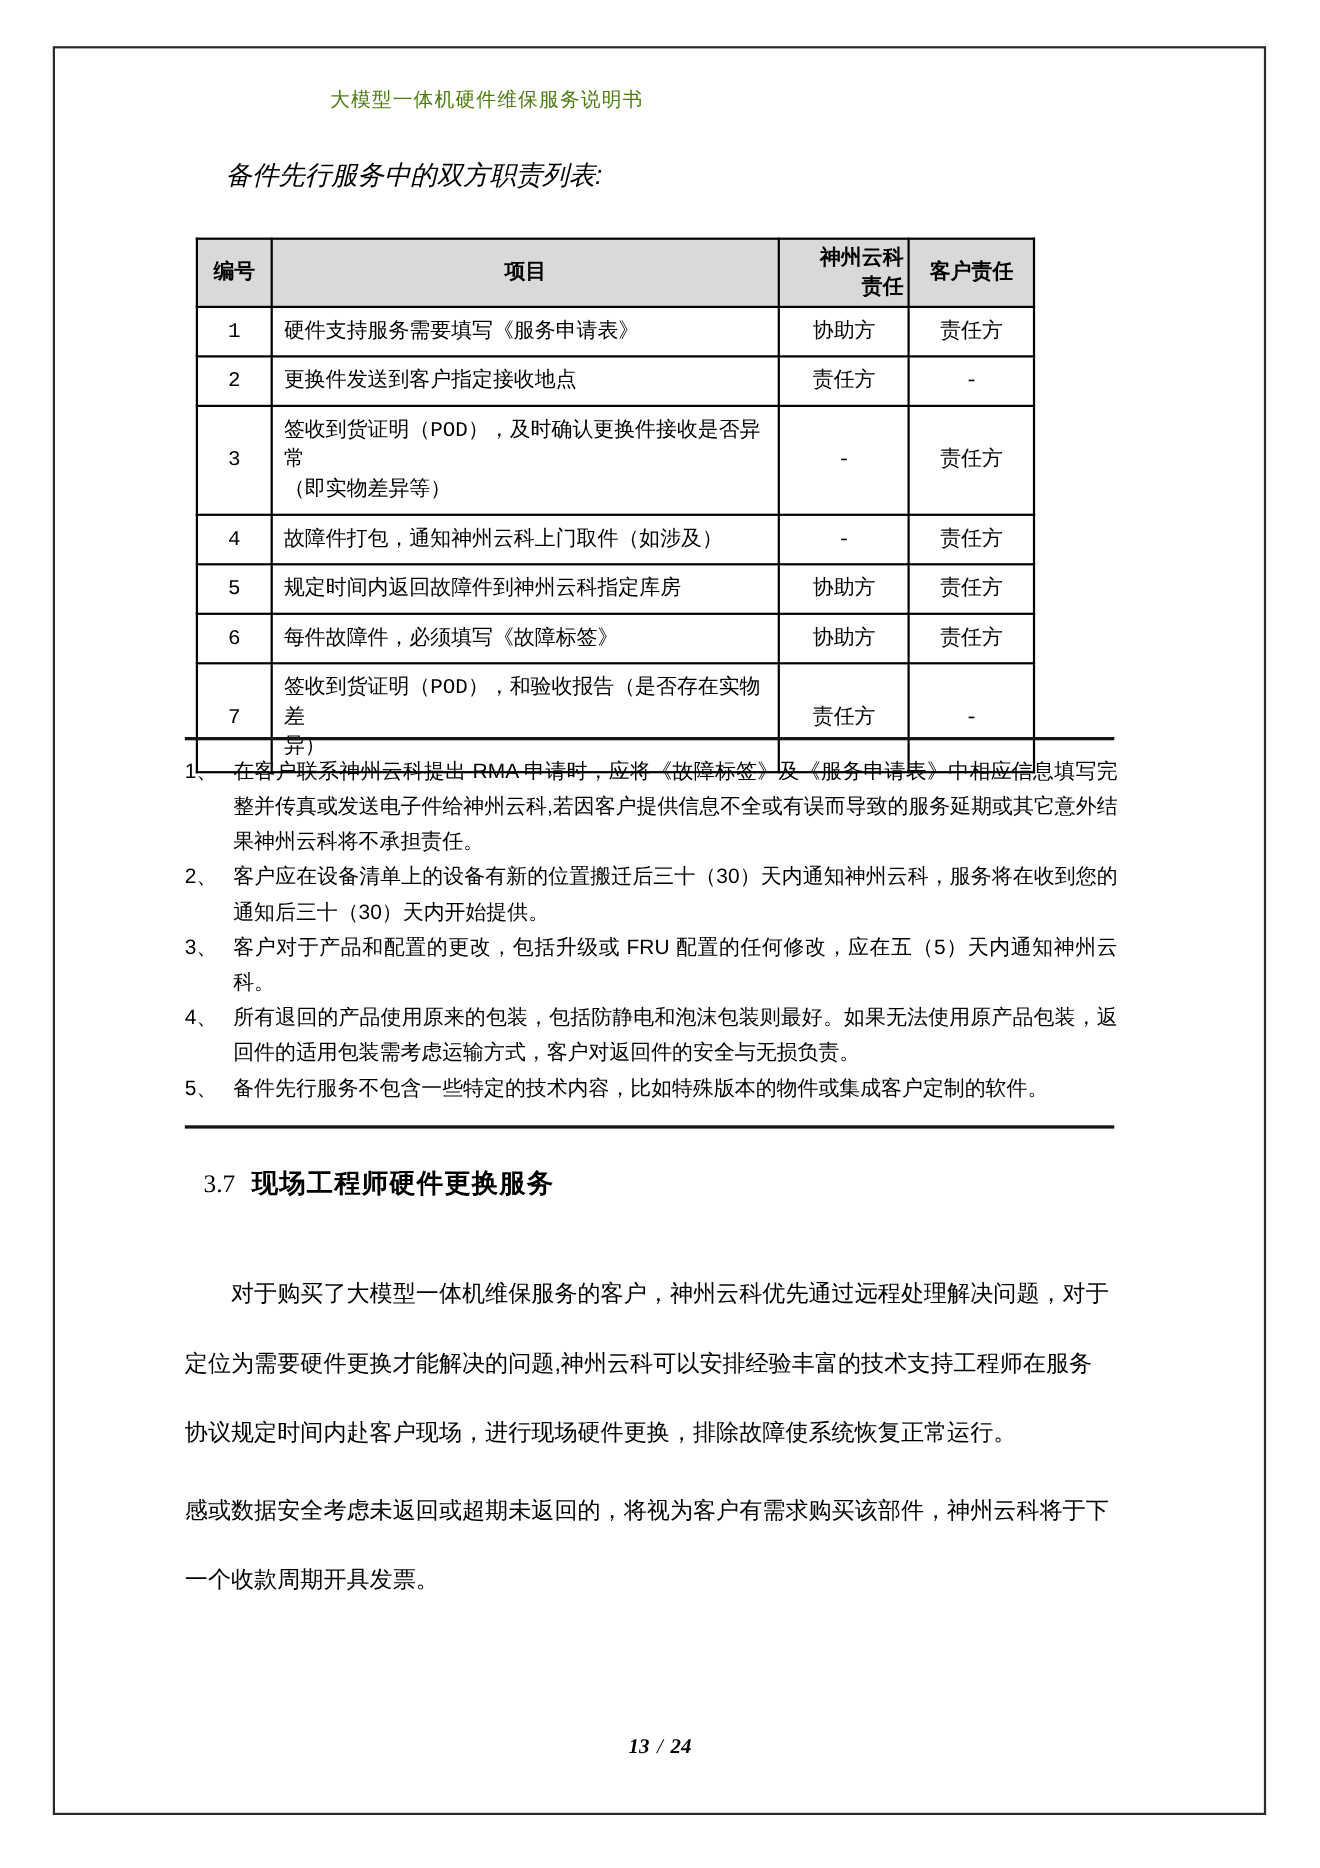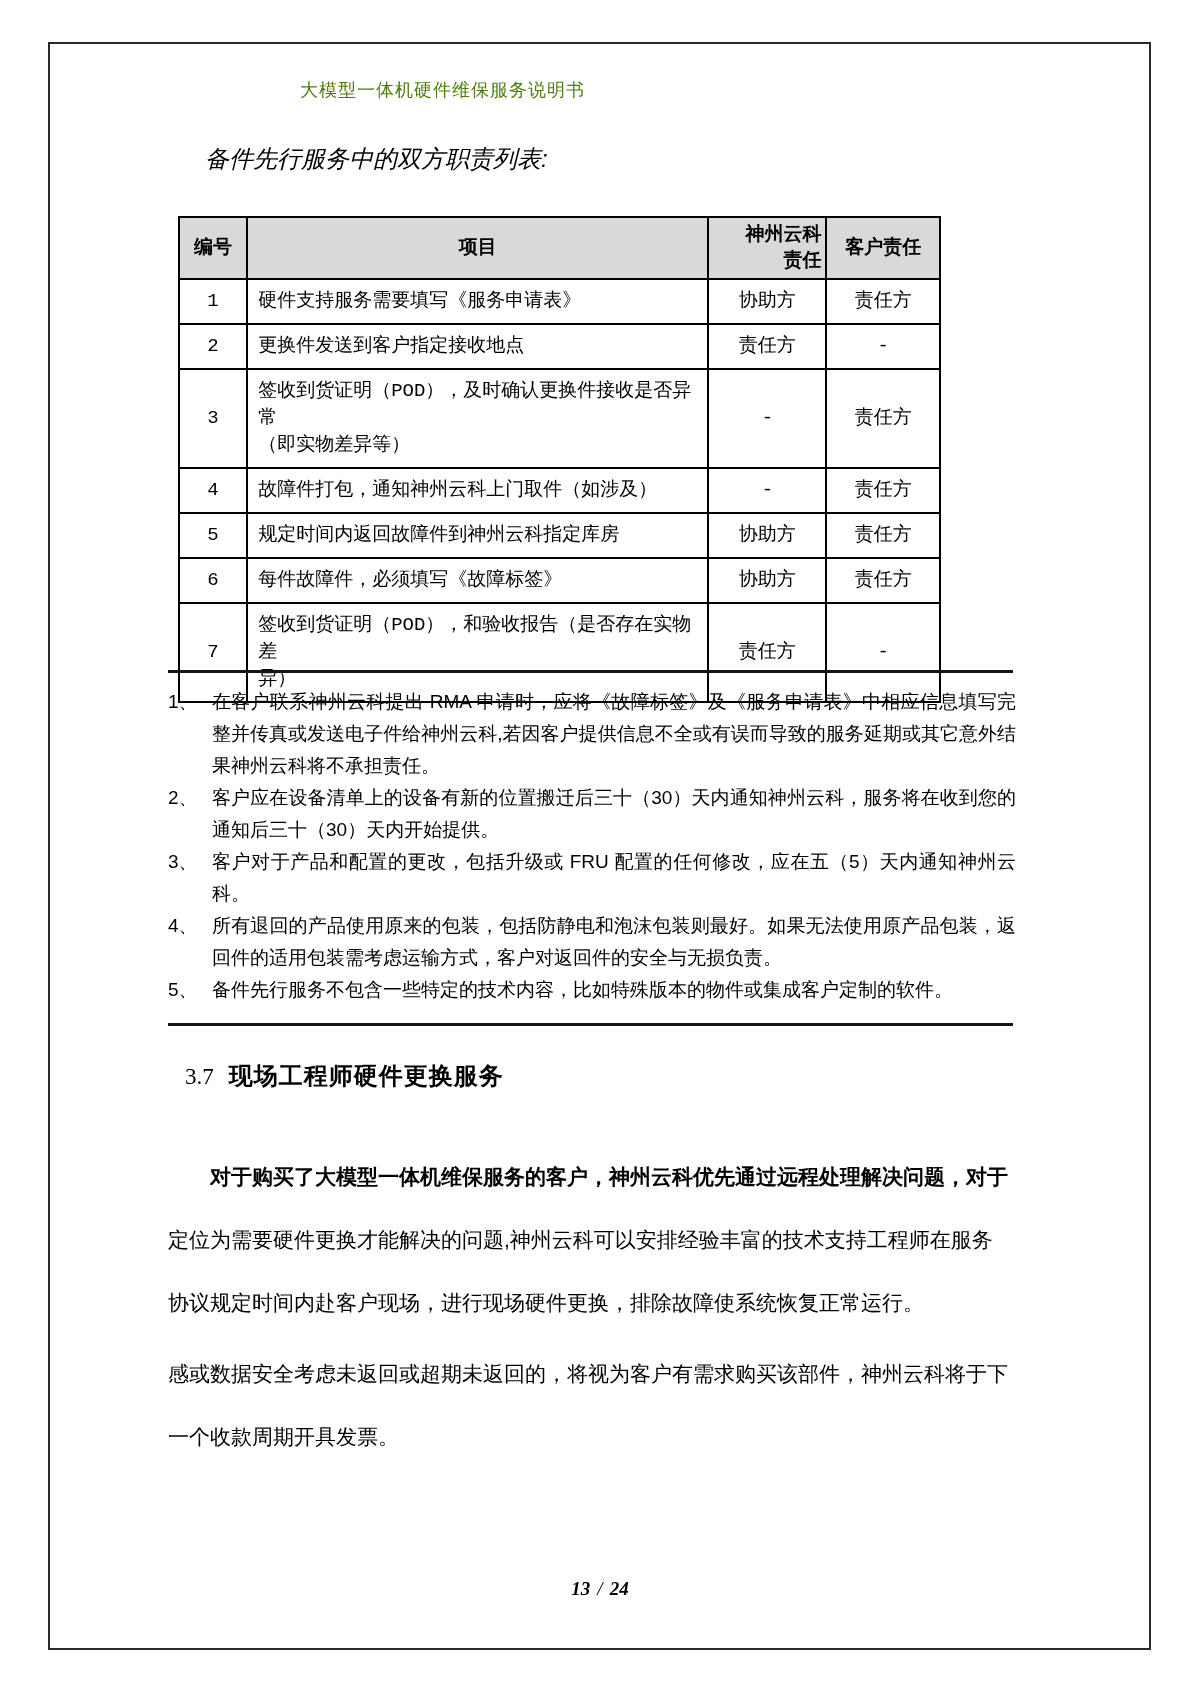--- a/index.html
+++ b/index.html
@@ -45,21 +45,21 @@
   .note-text{flex:1;text-align:justify;}
 
   .sec-heading{position:absolute;top:1060px;left:185px;white-space:nowrap;}
   .sec-num{font-family:"Liberation Serif","DejaVu Serif",serif;font-size:23px;margin-right:15px;}
   .sec-title{font-size:24px;font-weight:bold;letter-spacing:1px;}
 
   .paragraphs{position:absolute;top:1145px;left:168px;width:850px;font-size:21px;}
   .para{margin:0;}
   .para + .para{margin-top:8px;}
   .para-line{line-height:63px;white-space:nowrap;}
-  .para-line.first{padding-left:42px;font-weight:bold;}
+  .para-line.first{padding-left:42px;}
 
   .footer{
     position:absolute;top:1578px;left:0;width:100%;text-align:center;
     font-family:"Liberation Serif","DejaVu Serif",serif;font-size:19px;font-weight:bold;font-style:italic;
   }
   .footer .sep{font-weight:normal;padding:0 7px;}
 </style>
 </head>
 <body>
 

